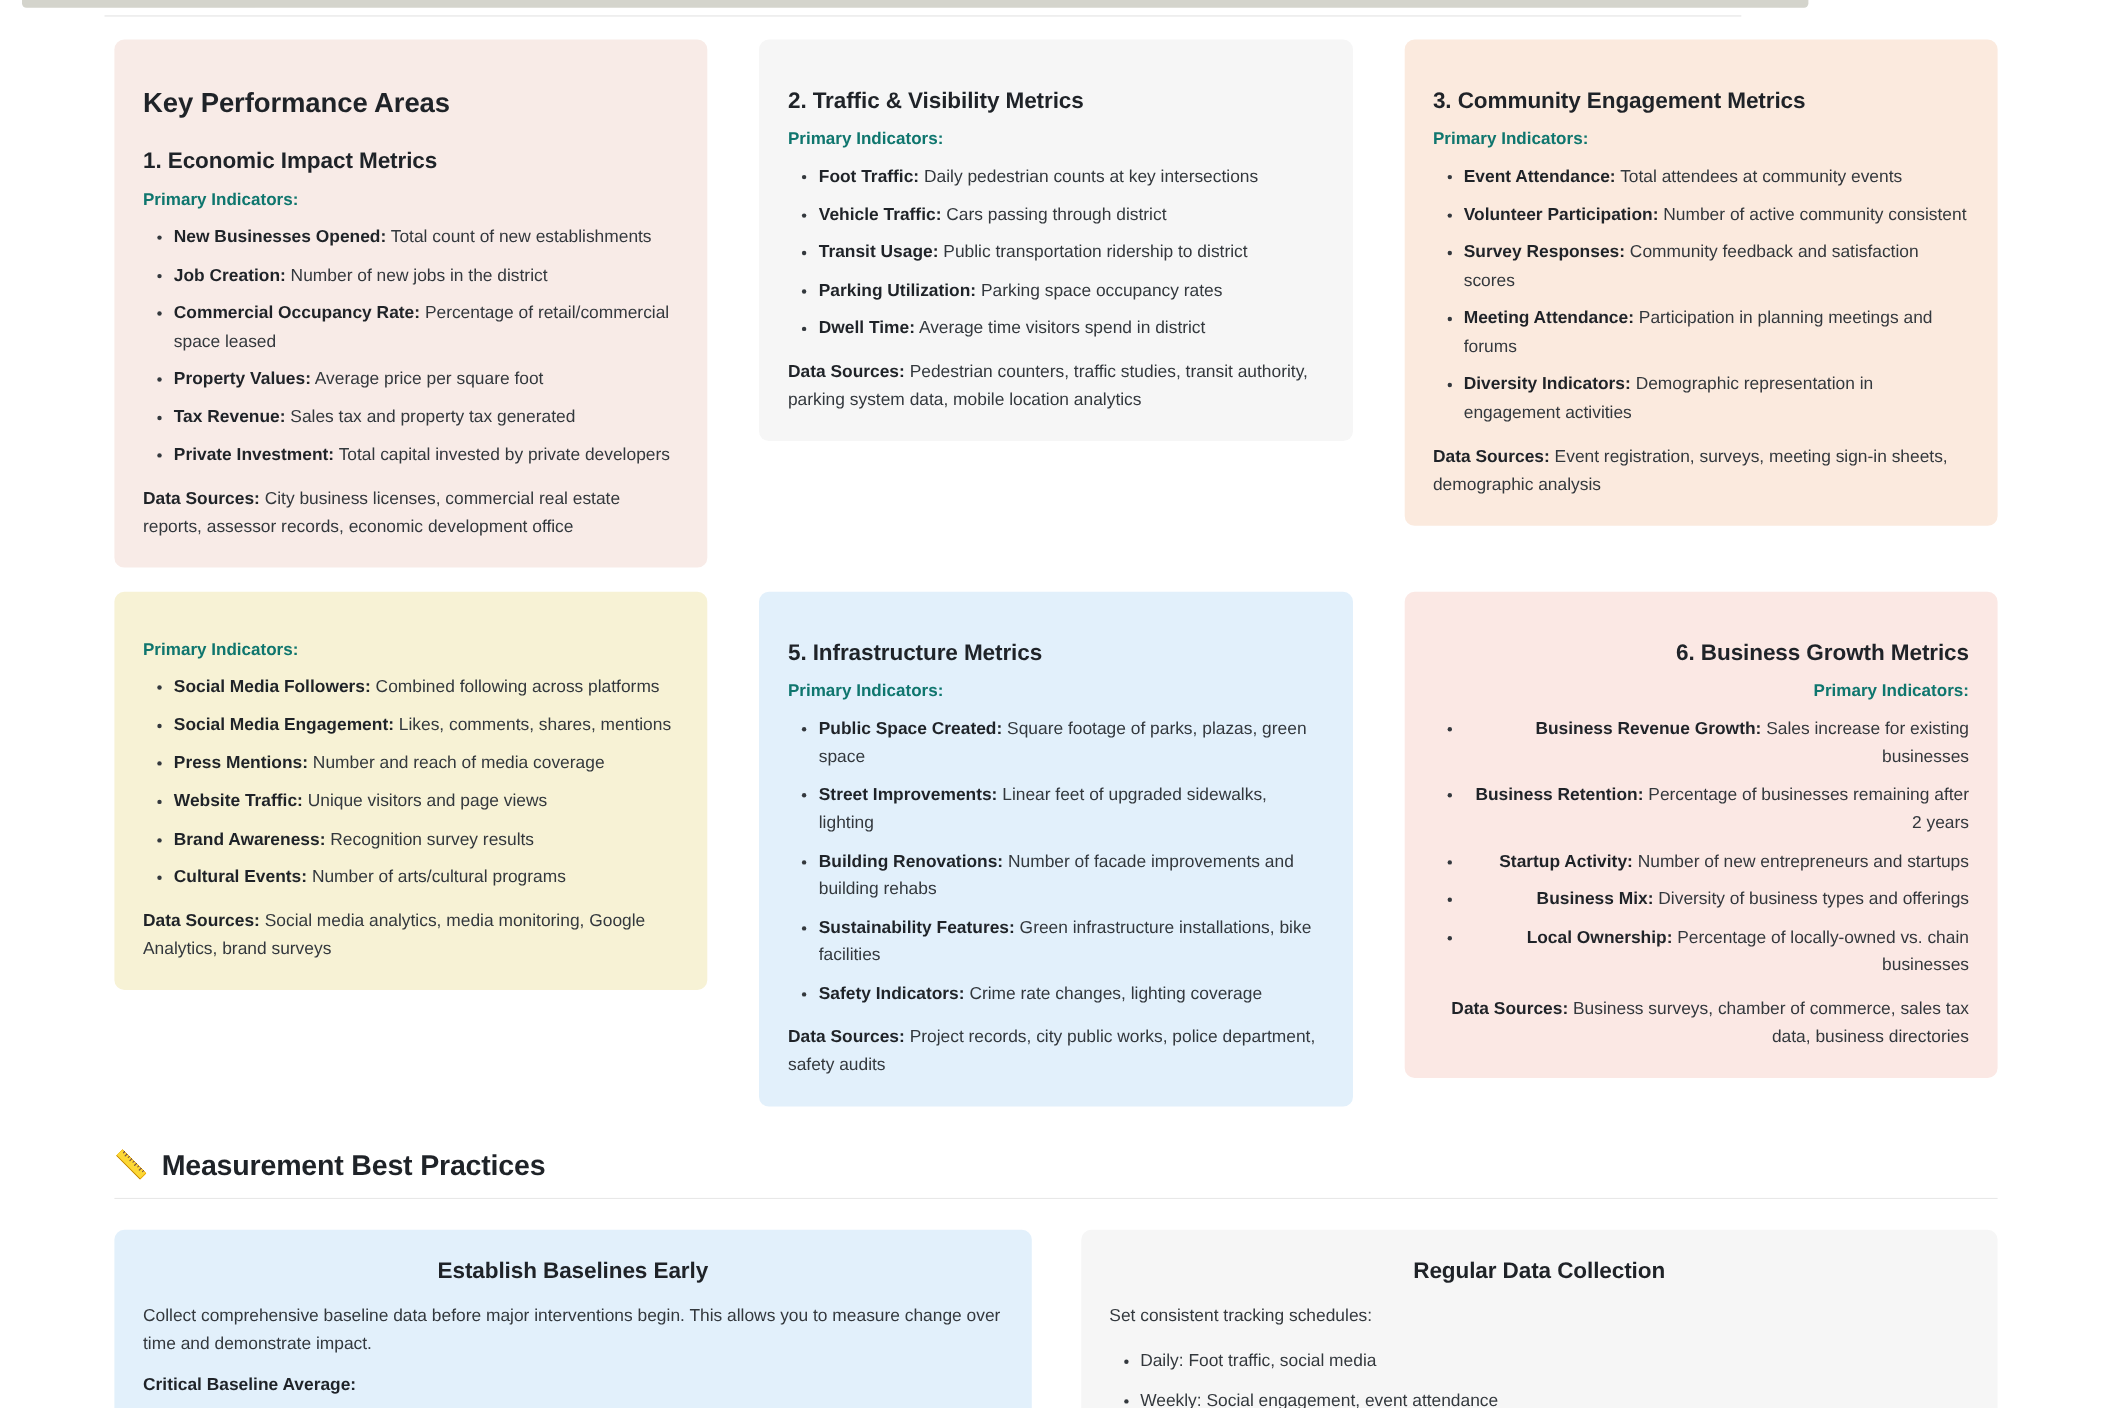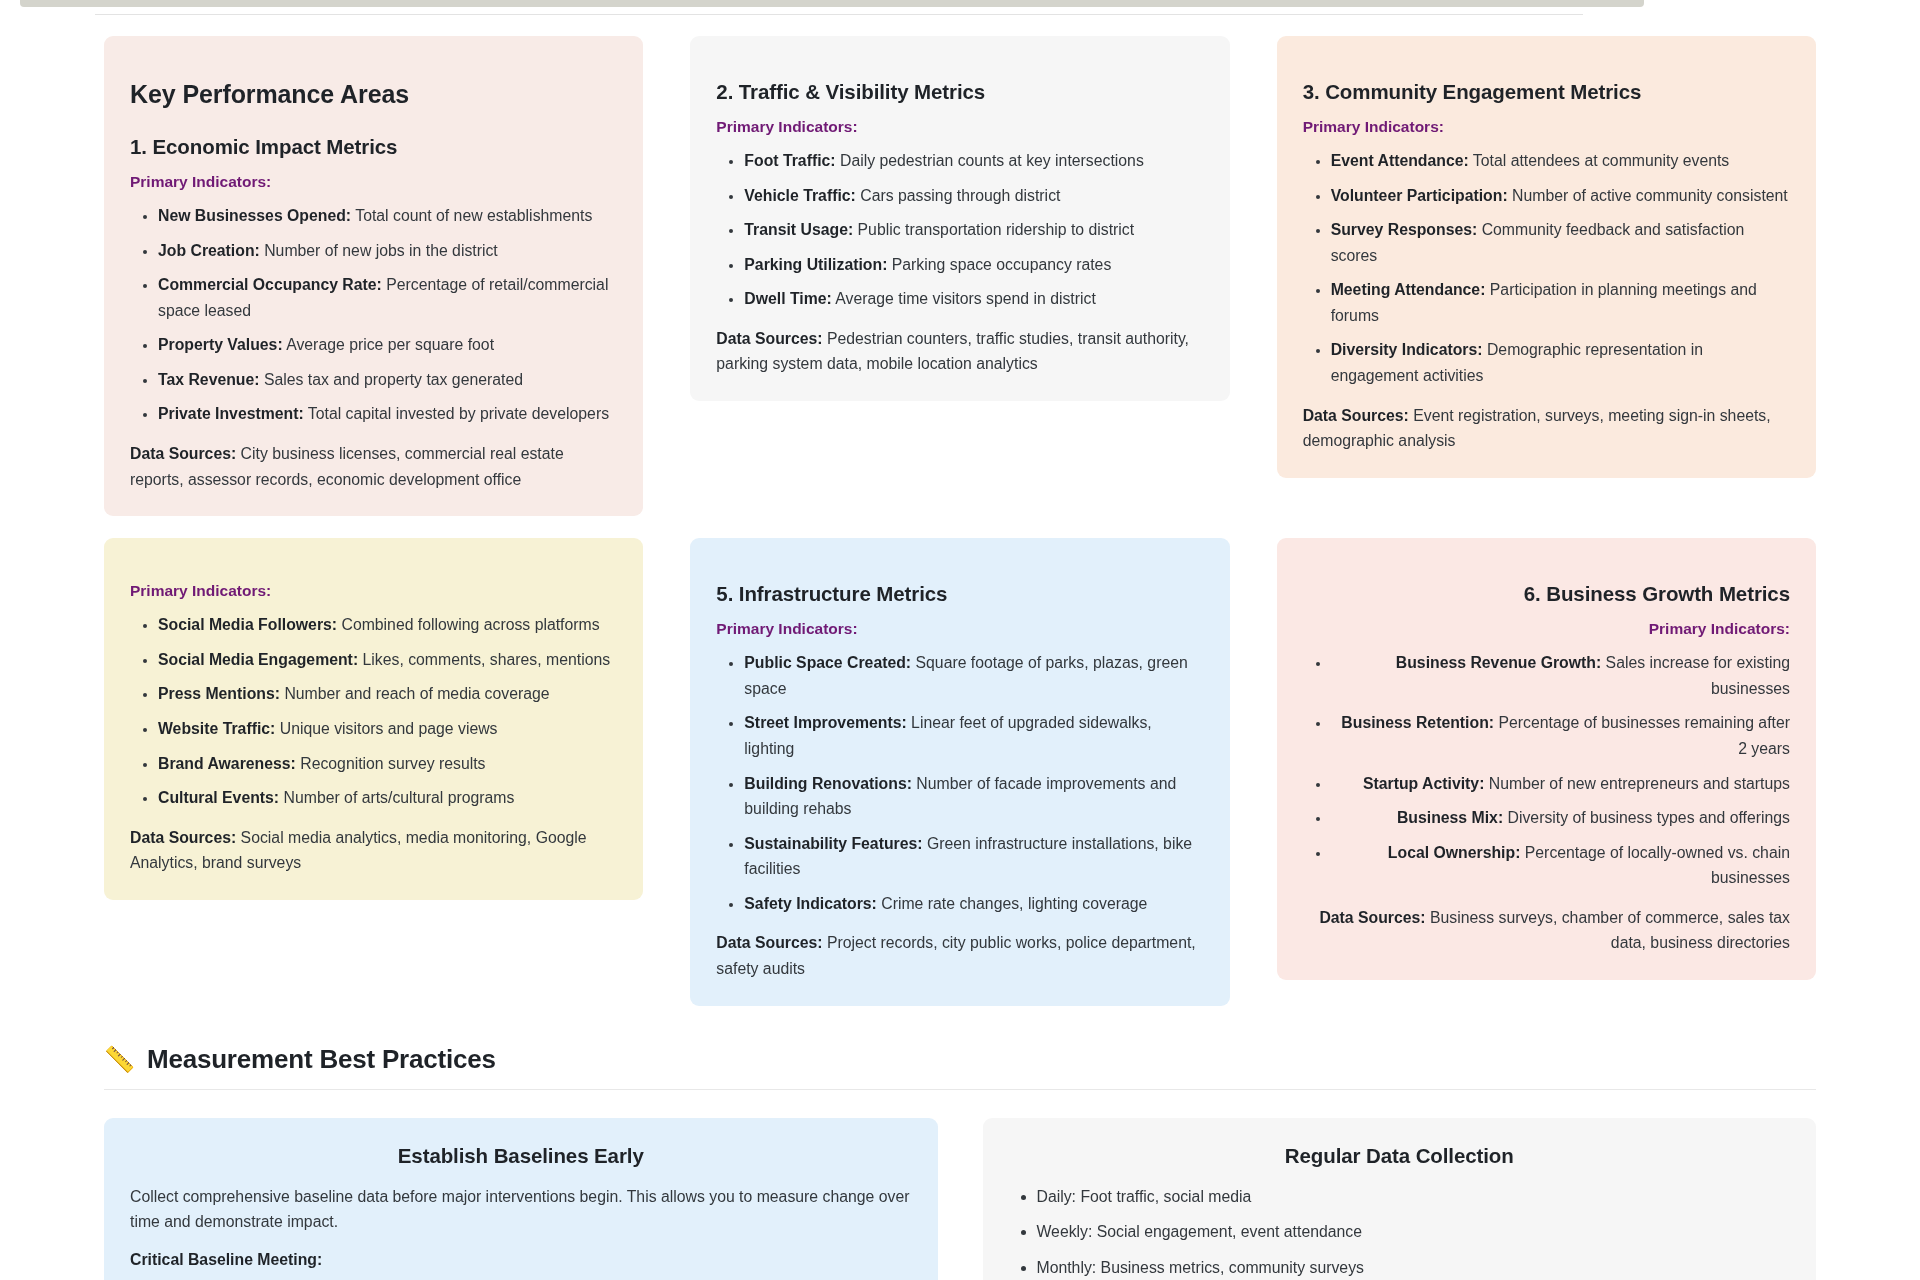--- a/index.html
+++ b/index.html
@@ -61,21 +61,21 @@
   .card-title {
     font-size: 20.5px;
     font-weight: 700;
     color: #1f2328;
     margin: 0 0 14px 0;
     letter-spacing: -0.1px;
   }
   .card-sub {
     font-size: 15.5px;
     font-weight: 700;
-    color: #701a75;
+    color: #0f766e;
     margin: 0 0 12px 0;
   }
   .card ul {
     margin: 0 0 14px 0;
     padding-left: 28px;
     list-style: disc;
   }
   .card ul li {
     font-size: 15.8px;
     line-height: 1.62;
@@ -241,27 +241,28 @@
     <div class="bp-wrap">
       <h2 class="bp-heading">
         <span class="ruler-icon">📏</span>
         <span>Measurement Best Practices</span>
       </h2>
       <div class="bp-rule"></div>
       <div class="bp-grid" id="bp-grid">
           <div class="bp-card blue">
             <div class="bp-title">Establish Baselines Early</div>
             <p class="bp-para">Collect comprehensive baseline data before major interventions begin. This allows you to measure change over time and demonstrate impact.</p>
-            <div class="bp-sub">Critical Baseline Meeting:</div>
+            <div class="bp-sub">Critical Baseline Average:</div>
             <ul>
               <li>Current business count and types</li>
             </ul>
           </div>
           <div class="bp-card grey">
             <div class="bp-title">Regular Data Collection</div>
+            <p class="bp-para">Set consistent tracking schedules:</p>
             <ul>
               <li>Daily: Foot traffic, social media</li>
               <li>Weekly: Social engagement, event attendance</li>
               <li>Monthly: Business metrics, community surveys</li>
             </ul>
           </div>
         </div>
     </div>
 
   </div>

